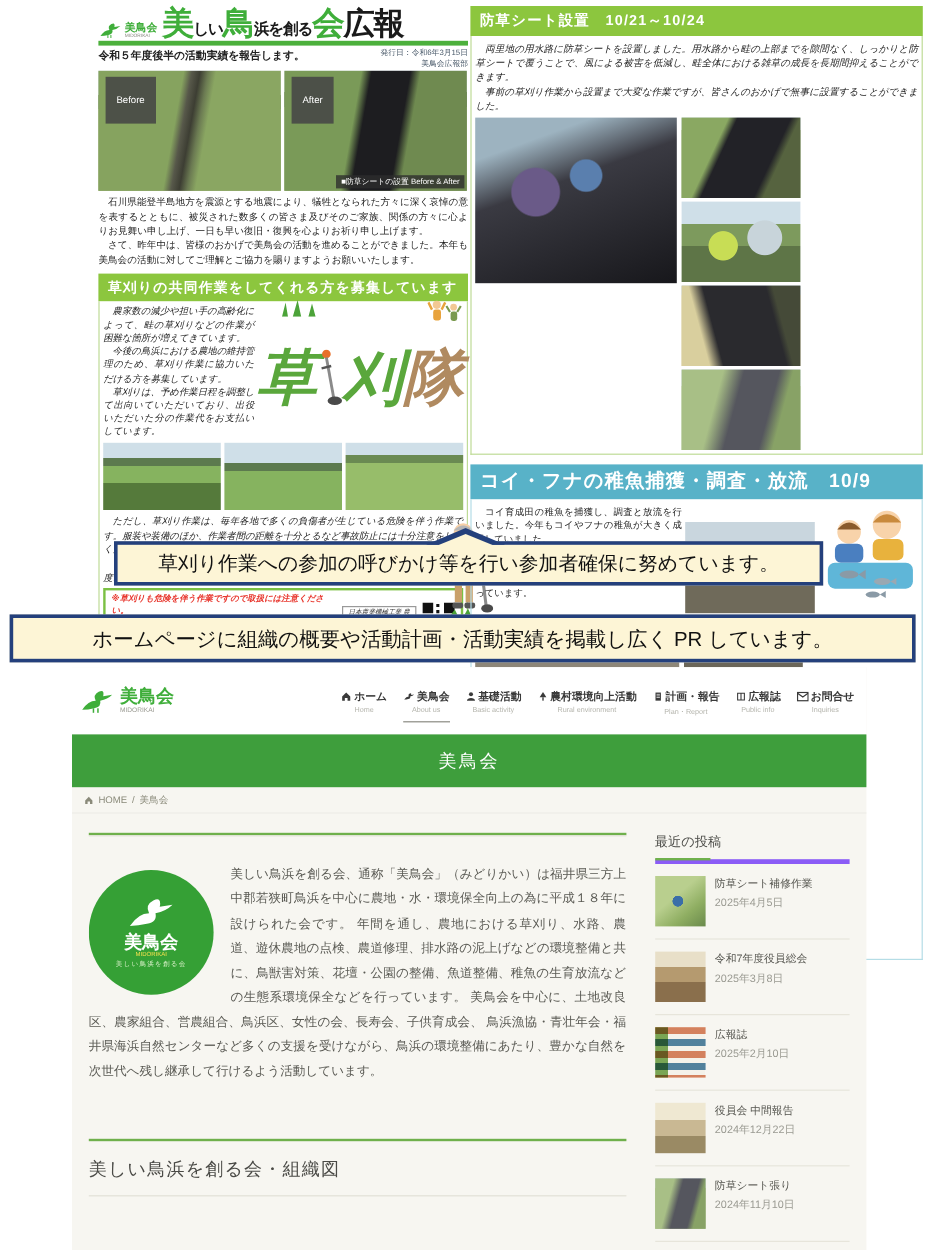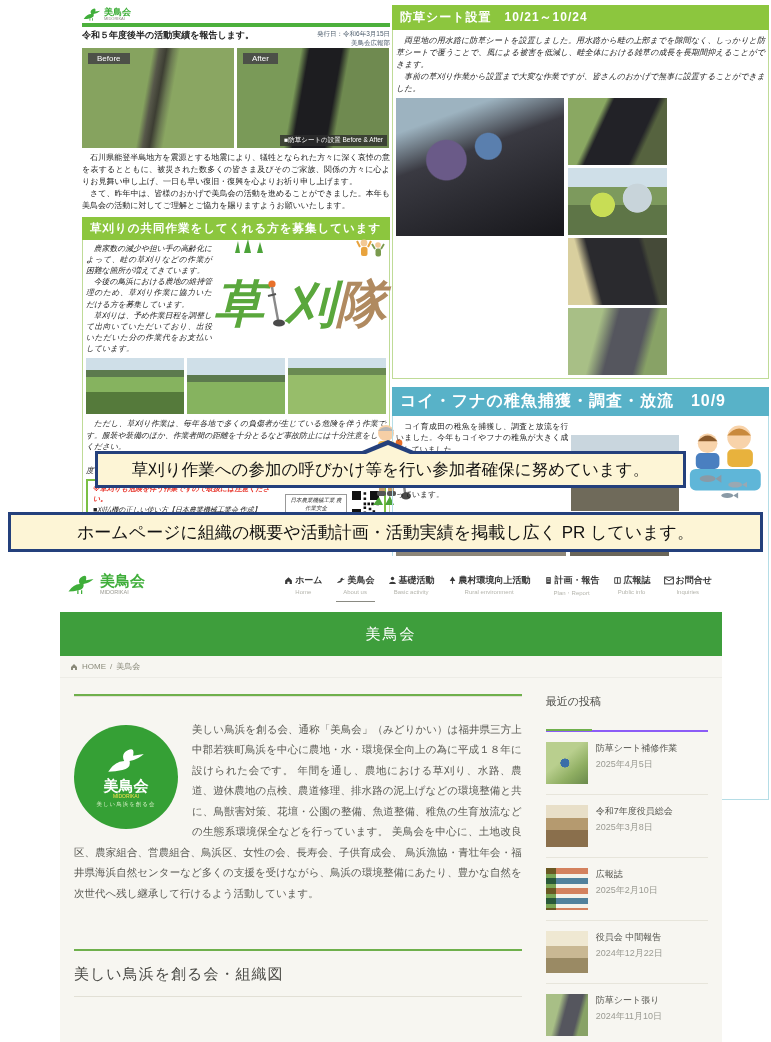--- a/index.html
+++ b/index.html
@@ -35,21 +35,21 @@
   .nl-logo .t2{color:#8a8a82;font-size:4px;line-height:1;}
   .nl-title{white-space:nowrap;line-height:1;letter-spacing:-1px;}
   .nl-title .g{color:#3fae3a;font-size:27px;font-weight:bold;}
   .nl-title .s{color:#1a1a1a;font-size:13px;font-weight:bold;}
   .nl-title .b{color:#1a1a1a;font-size:26px;font-weight:bold;}
   .nl-subrow{display:flex;justify-content:space-between;margin-top:2px;align-items:flex-start;}
   .nl-subrow .l{font-size:9px;font-weight:bold;color:#222;}
   .nl-subrow .r{font-size:6.5px;color:#4a5a6a;text-align:right;line-height:1.4;}
   .ba-photos{display:flex;gap:3px;margin-top:1px;position:relative;}
   .ba-photos .ph{width:152px;height:100px;}
-  .chip{position:absolute;top:5px;left:6px;background:rgba(70,70,70,.88);color:#fff;font-size:8px;padding:1px 9px;}
+  .chip{position:absolute;top:5px;left:6px;background:rgba(70,70,70,.88);color:#fff;font-size:8px;padding:15px 9px;}
   .ba-cap{position:absolute;bottom:2px;right:2px;background:rgba(45,45,45,.78);color:#fff;font-size:6.5px;padding:1px 4px;}
   .nl-p{font-size:8px;line-height:1.5;color:#1c1c1c;text-align:justify;white-space:pre-line;margin:4px 0 0 0;}
   .bar{color:#fff;font-weight:bold;font-size:11.5px;padding:4px 8px;letter-spacing:1px;}
   .bar-green{background:#8cc63e;}
   .bar-blue{background:#58b2c8;}
   .framed-g{border:1px solid #bfdb97;border-top:none;padding:3px;position:relative;font-style:italic;}
   .framed-b{border:1px solid #b5dde6;border-top:none;padding:3px;}
   .kusa-top{display:flex;gap:2px;}
   .kusa-top .txt{width:47%;font-size:7.8px;line-height:1.42;white-space:pre-line;color:#1c1c1c;text-align:justify;}
   .kusa-big{flex:1;display:flex;align-items:center;justify-content:center;position:relative;padding-top:10px;}
@@ -105,21 +105,21 @@
   .sec-top{border-top:2px solid #6fb04c;}
   .sec-h{font-size:15px;color:#4a4a46;font-weight:normal;margin:14px 0 12px 0;letter-spacing:1px;}
   .sec-div{border-bottom:1px solid #e2e0d6;}
   .article{margin-top:22px;font-size:10.5px;color:#5a5a54;line-height:1.95;text-align:justify;overflow:hidden;}
   .logo-circle{float:left;width:104px;height:104px;border-radius:50%;background:#35a035;margin:6px 14px 4px 0;display:flex;flex-direction:column;align-items:center;justify-content:center;position:relative;}
   .logo-circle .t1{color:#fff;font-size:15px;font-weight:bold;line-height:1;margin-top:1px;}
   .logo-circle .t2{color:#f4e04c;font-size:5px;line-height:1.4;}
   .logo-circle .t3{color:#d8f0c8;font-size:5.5px;line-height:1.6;letter-spacing:1px;}
   .org{margin-top:46px;}
   .sidebar{width:166px;margin-left:24px;}
-  .sb-h{font-size:11px;color:#4a4a46;padding-bottom:21px;border-bottom:2px solid #8b5cf6;position:relative;}
+  .sb-h{font-size:11px;color:#4a4a46;padding-bottom:7px;border-bottom:4px solid #8b5cf6;position:relative;}
   .sb-h::after{content:"";position:absolute;left:0;bottom:-1px;width:46px;height:2px;background:#6fb04c;}
   .post{display:flex;gap:8px;padding:10px 0;border-bottom:1px solid #e7e5db;cursor:pointer;}
   .post .ph{width:42px;height:42px;}
   .post .tt{font-size:9px;color:#55554f;line-height:1.5;}
   .post .dt{font-size:9px;color:#9a9a92;margin-top:2px;}
   svg{display:block;}
 </style>
 </head>
 <body>
 
@@ -130,20 +130,23 @@
       <div class="nl-logo">
         <svg width="20" height="16" viewBox="0 0 24 18">
             <path fill="#3fae3a" d="M2 15 Q6 9 11 9 Q9 5 13 3 Q17 1 16 6 L22 5 Q19 8 14 9 Q15 13 10 14 Q6 15 2 15 Z"></path>
             <rect x="9" y="14" width="1" height="3" fill="#3fae3a"></rect>
             <rect x="12" y="14" width="1" height="3" fill="#3fae3a"></rect>
           </svg>
         <div>
           <div class="t1">美鳥会</div>
           <div class="t2">MIDORIKAI</div>
         </div>
+      </div>
+      <div class="nl-title">
+        <span class="g">美</span><span class="s">しい</span><span class="g">鳥</span><span class="s">浜を創る</span><span class="g">会</span><span class="b">広報</span>
       </div>
     </div>
     <div class="nl-subrow">
       <div class="l">令和５年度後半の活動実績を報告します。</div>
       <div class="r">
         <div>発行日：令和6年3月15日</div>
         <div>美鳥会広報部</div>
       </div>
     </div>
     <div class="ba-photos">

